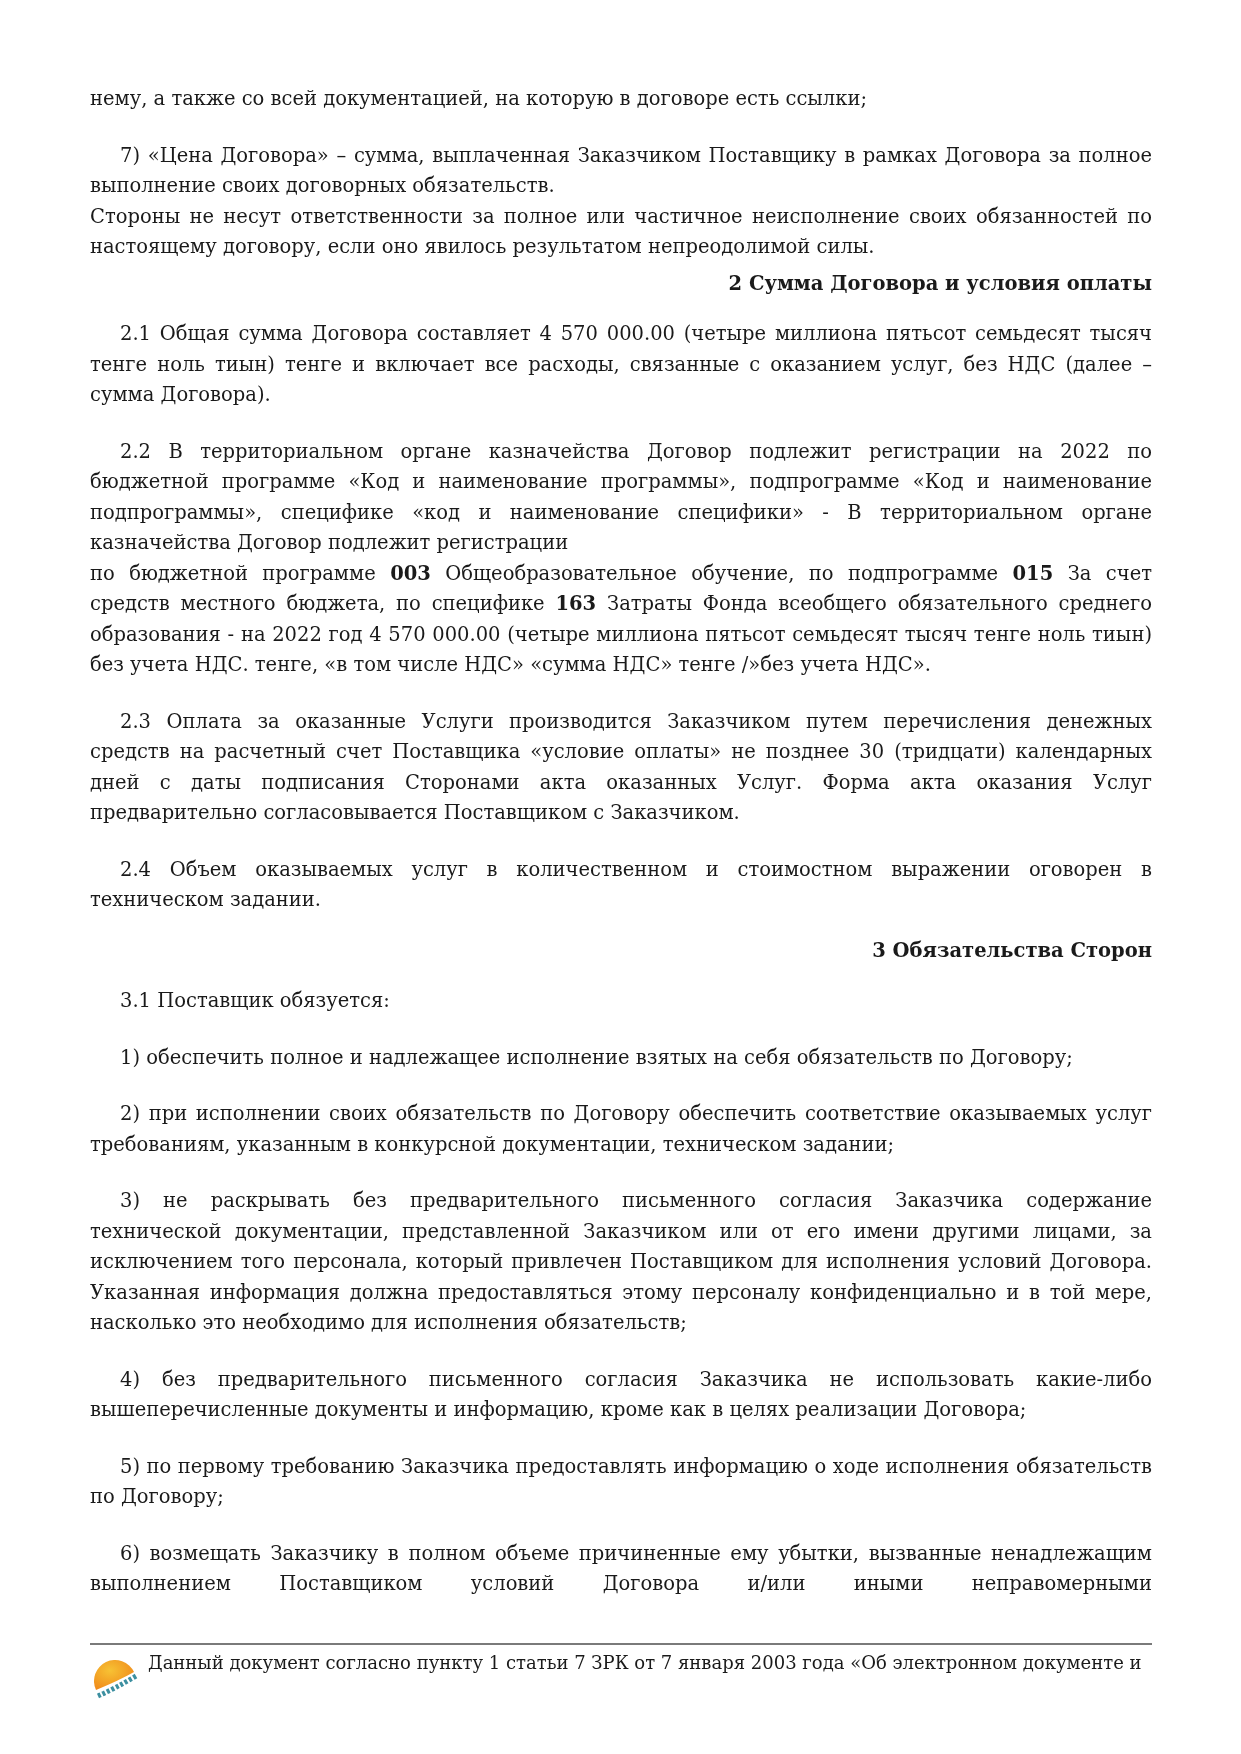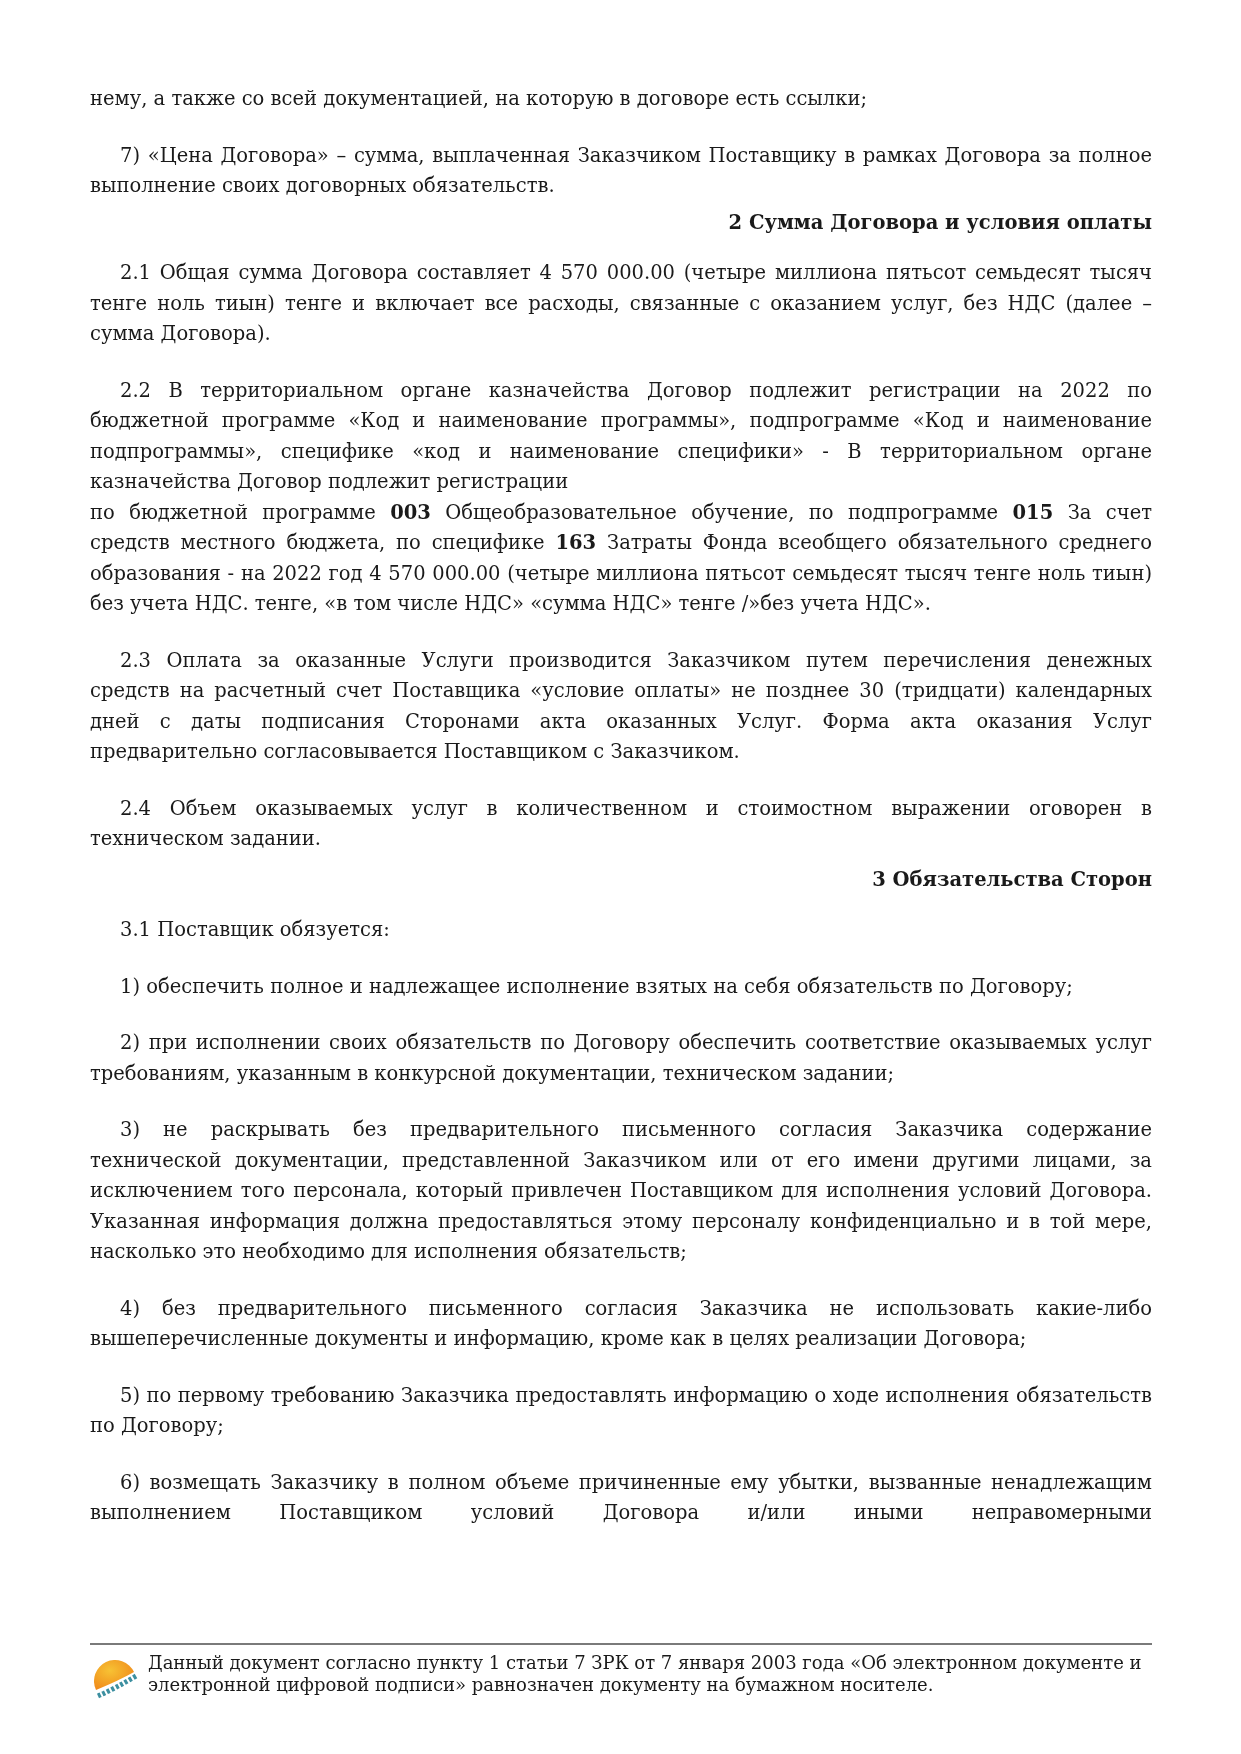--- a/index.html
+++ b/index.html
@@ -34,33 +34,34 @@
 </style>
 </head>
 <body>
 
 <div class="page">
 
   <div class="body-text" style="top:84px;">
     <p class="p">нему, а также со всей документацией, на которую в договоре есть ссылки;</p>
     <div class="gap"></div>
     <p class="p indent">7) «Цена Договора» – сумма, выплаченная Заказчиком Поставщику в рамках Договора за полное выполнение своих договорных обязательств.</p>
+    <p class="p">Стороны не несут ответственности за полное или частичное неисполнение своих обязанностей по настоящему договору, если оно явилось результатом непреодолимой силы.</p>
 
     <h2 class="heading" style="margin-top:6px;">2 Сумма Договора и условия оплаты</h2>
     <div class="gap" style="height:20px"></div>
     <p class="p indent">2.1 Общая сумма Договора составляет 4 570 000.00 (четыре миллиона пятьсот семьдесят тысяч тенге ноль тиын) тенге и включает все расходы, связанные с оказанием услуг, без НДС (далее – сумма Договора).</p>
     <div class="gap"></div>
     <p class="p indent">2.2 В территориальном органе казначейства Договор подлежит регистрации на 2022 по бюджетной программе «Код и наименование программы», подпрограмме «Код и наименование подпрограммы», специфике «код и наименование специфики» - В территориальном органе казначейства Договор подлежит регистрации</p>
     <p class="p"><span>по бюджетной программе </span><b>003</b><span> Общеобразовательное обучение, по подпрограмме </span><b>015</b><span> За счет средств местного бюджета, по специфике </span><b>163</b><span> Затраты Фонда всеобщего обязательного среднего образования - на 2022 год 4 570 000.00 (четыре миллиона пятьсот семьдесят тысяч тенге ноль тиын) без учета НДС. тенге, «в том числе НДС» «сумма НДС» тенге /»без учета НДС».</span></p>
     <div class="gap"></div>
     <p class="p indent">2.3 Оплата за оказанные Услуги производится Заказчиком путем перечисления денежных средств на расчетный счет Поставщика «условие оплаты» не позднее 30 (тридцати) календарных дней с даты подписания Сторонами акта оказанных Услуг. Форма акта оказания Услуг предварительно согласовывается Поставщиком с Заказчиком.</p>
     <div class="gap"></div>
     <p class="p indent">2.4 Объем оказываемых услуг в количественном и стоимостном выражении оговорен в техническом задании.</p>
 
-    <h2 class="heading" style="margin-top:10px;">3 Обязательства Сторон</h2>
+    <h2 class="heading" style="margin-top:20px;">3 Обязательства Сторон</h2>
     <div class="gap" style="height:20px"></div>
     <p class="p indent">3.1 Поставщик обязуется:</p>
     <div class="gap"></div>
     <p class="p indent">1) обеспечить полное и надлежащее исполнение взятых на себя обязательств по Договору;</p>
     <div class="gap"></div>
     <p class="p indent">2) при исполнении своих обязательств по Договору обеспечить соответствие оказываемых услуг требованиям, указанным в конкурсной документации, техническом задании;</p>
     <div class="gap"></div>
     <p class="p indent">3) не раскрывать без предварительного письменного согласия Заказчика содержание технической документации, представленной Заказчиком или от его имени другими лицами, за исключением того персонала, который привлечен Поставщиком для исполнения условий Договора. Указанная информация должна предоставляться этому персоналу конфиденциально и в той мере, насколько это необходимо для исполнения обязательств;</p>
     <div class="gap"></div>
     <p class="p indent">4) без предварительного письменного согласия Заказчика не использовать какие-либо вышеперечисленные документы и информацию, кроме как в целях реализации Договора;</p>
@@ -78,17 +79,16 @@
         <radialGradient id="sunGrad" cx="40%" cy="35%" r="70%">
           <stop offset="0%" stop-color="#f7c234"></stop>
           <stop offset="100%" stop-color="#f08a1a"></stop>
         </radialGradient>
       </defs>
       <path d="M6 40 A20 20 0 1 1 44 22 Q30 30 6 40 Z" fill="url(#sunGrad)"></path>
       <path d="M8 46 Q26 38 46 26" stroke="#3c8fa0" stroke-width="5" stroke-dasharray="3 2" fill="none"></path>
     </svg>
     <div class="footer-text">
       <div>Данный документ согласно пункту 1 статьи 7 ЗРК от 7 января 2003 года «Об электронном документе и</div>
-      <div>электронной цифровой подписи» равнозначен документу на бумажном носителе.</div>
     </div>
   </div>
 
 </div>
 
 </body></html>

